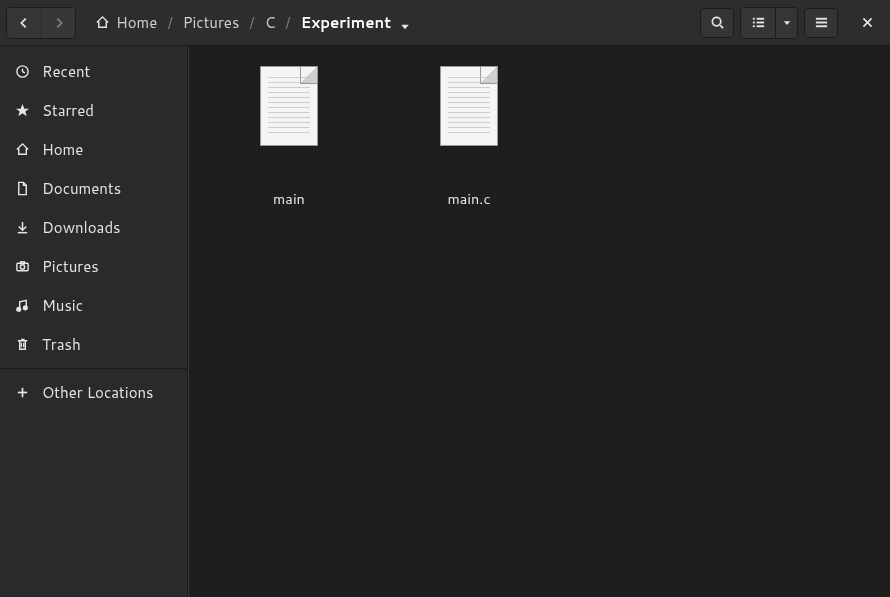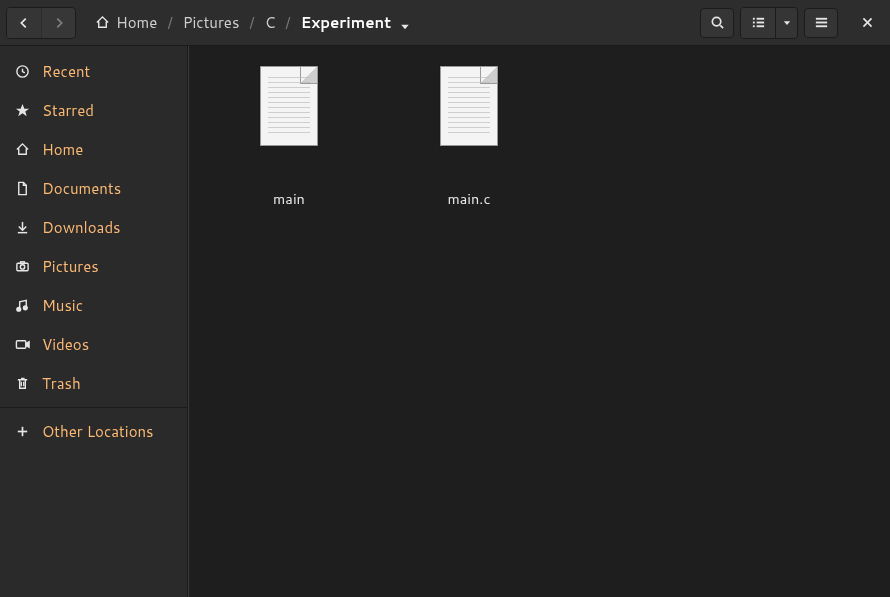--- a/index.html
+++ b/index.html
@@ -108,21 +108,21 @@
     display: flex;
     flex-direction: column;
     padding-top: 6px;
   }
   .sidebar-item {
     display: flex;
     align-items: center;
     gap: 12px;
     padding: 9px 14px;
     cursor: pointer;
-    color: #fdba74;
+    color: #e5e5e5;
     font-size: 15px;
   }
   .sidebar-sep {
     height: 1px;
     background: #1a1a1a;
     margin: 4px 0;
   }
   .side-icon { width: 16px; height: 16px; display:flex; align-items:center; justify-content:center; }
 
   
@@ -345,29 +345,20 @@
       <span class="side-icon">
         <svg width="15" height="15" viewBox="0 0 16 16" fill="none" stroke="#e6e6e6" stroke-width="1.5">
             <path d="M5 12 V4 l7 -1.5 V10.5"></path>
             <circle cx="4" cy="12" r="2" fill="#e6e6e6"></circle>
             <circle cx="11" cy="10.5" r="2" fill="#e6e6e6"></circle>
           </svg>
       </span>
       <span>Music</span>
     </div>
 
-    <div class="sidebar-item">
-      <span class="side-icon">
-        <svg width="15" height="15" viewBox="0 0 16 16" fill="none" stroke="#e6e6e6" stroke-width="1.5">
-            <rect x="1.5" y="4" width="10" height="8" rx="1"></rect>
-            <polygon points="11.5,7 15,5 15,11 11.5,9" fill="#e6e6e6"></polygon>
-          </svg>
-      </span>
-      <span>Videos</span>
-    </div>
 
     <div class="sidebar-item">
       <span class="side-icon">
         <svg width="15" height="15" viewBox="0 0 16 16" fill="none" stroke="#e6e6e6" stroke-width="1.5">
             <path d="M3 4 h10 M5 4 v9 h6 v-9 M6.5 2.5 h3 v1.5"></path>
             <line x1="6.7" y1="6" x2="6.7" y2="11"></line>
             <line x1="9.3" y1="6" x2="9.3" y2="11"></line>
           </svg>
       </span>
       <span>Trash</span>

